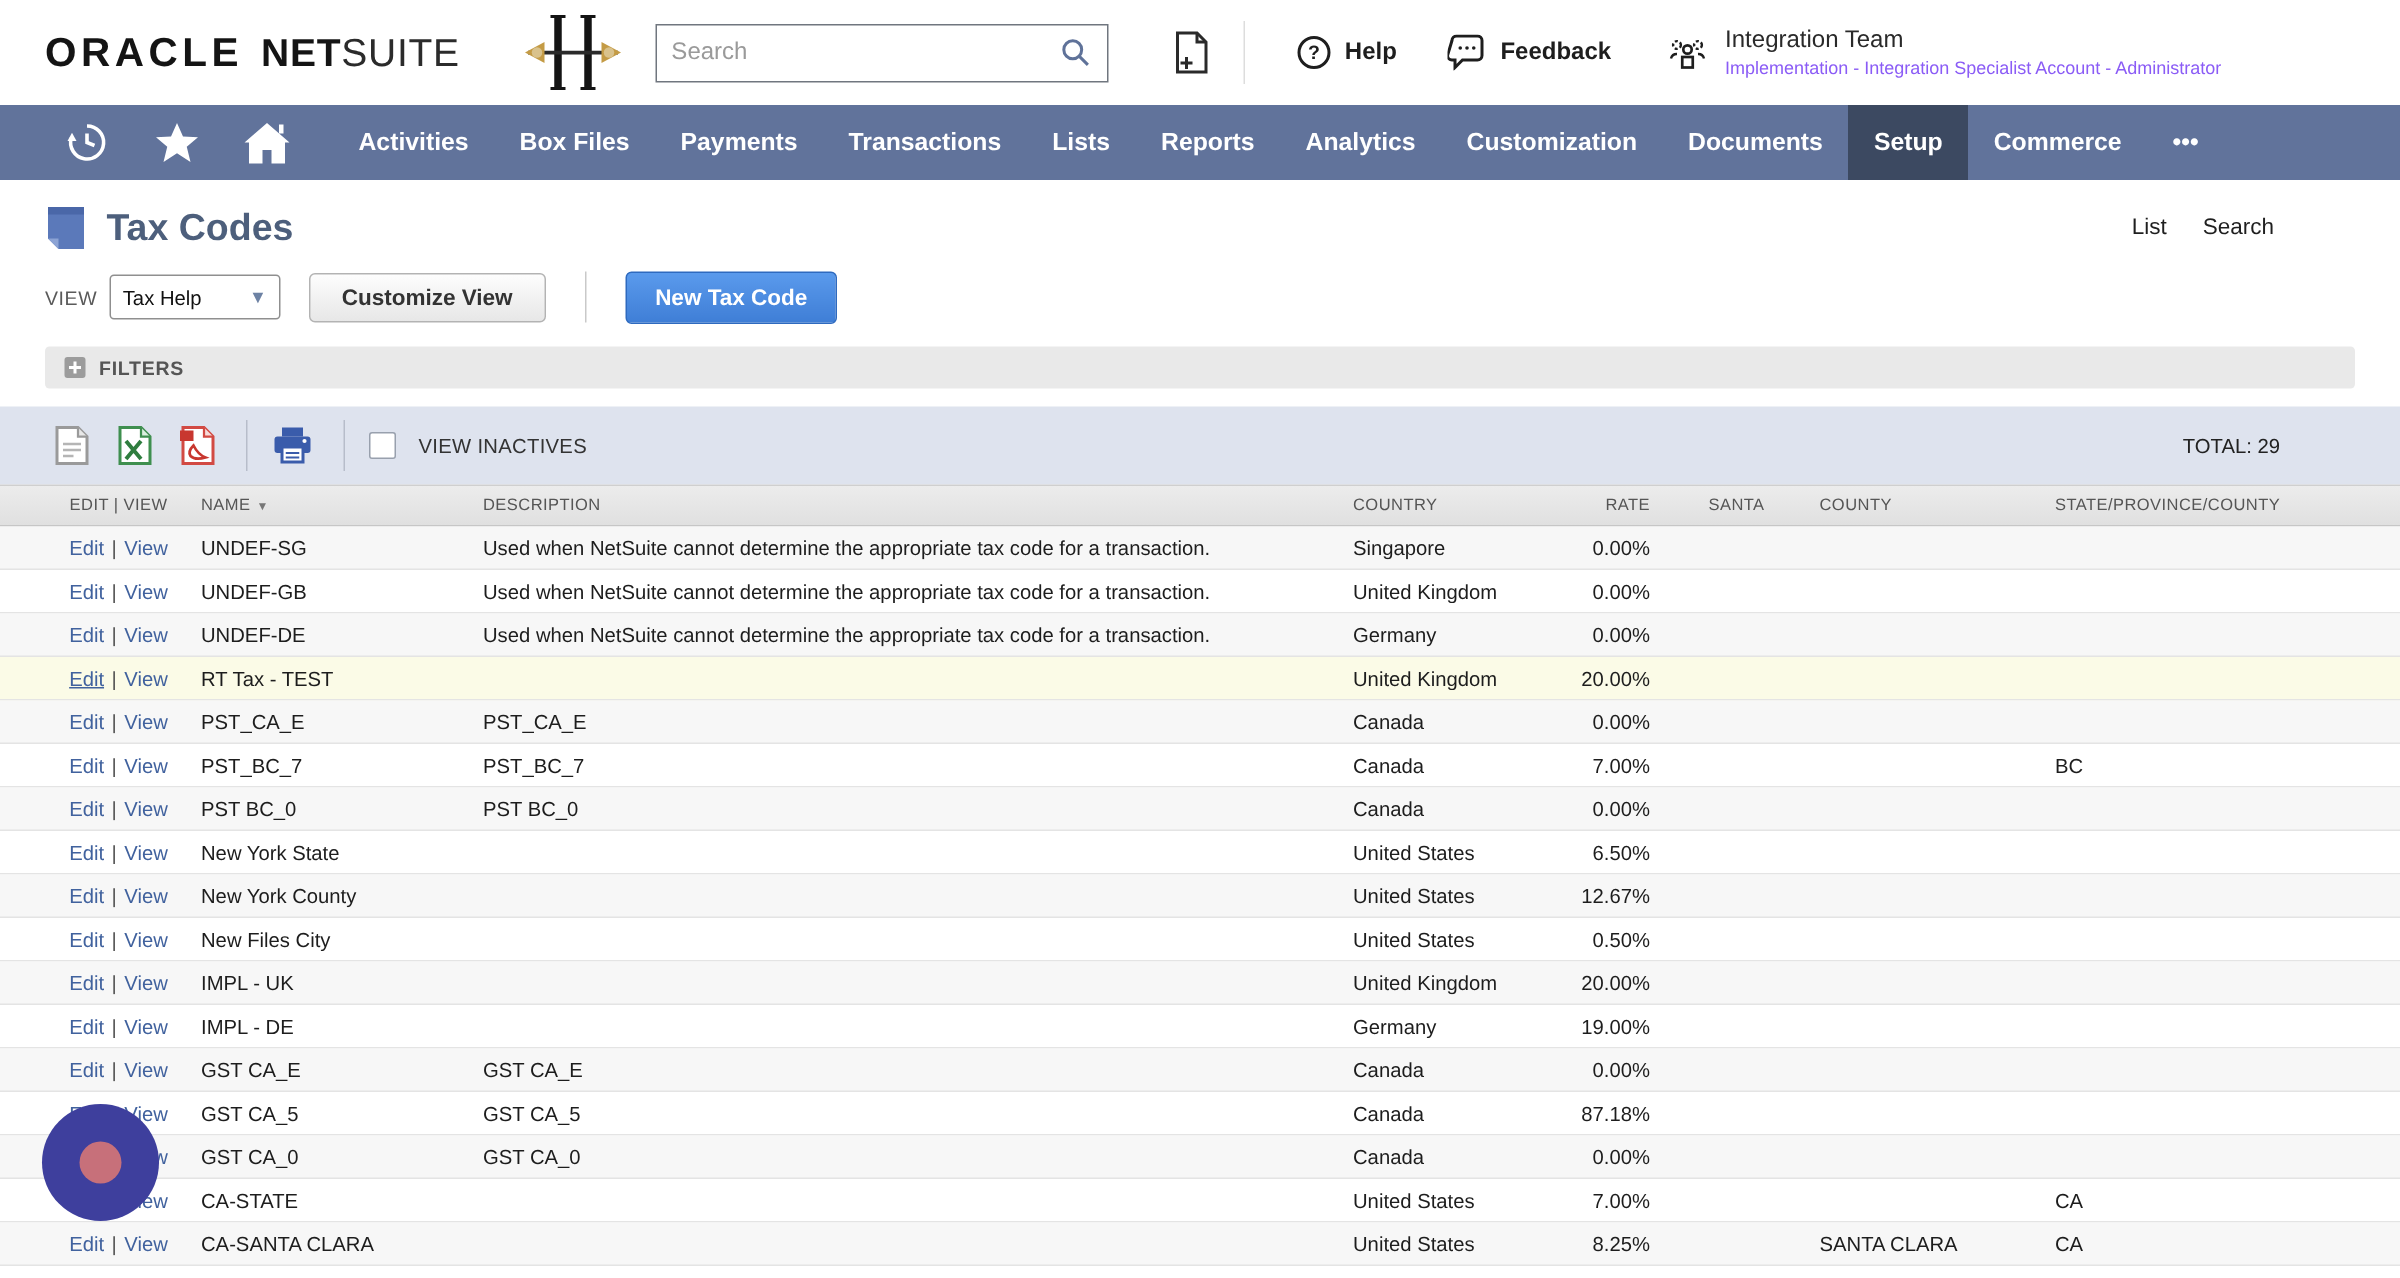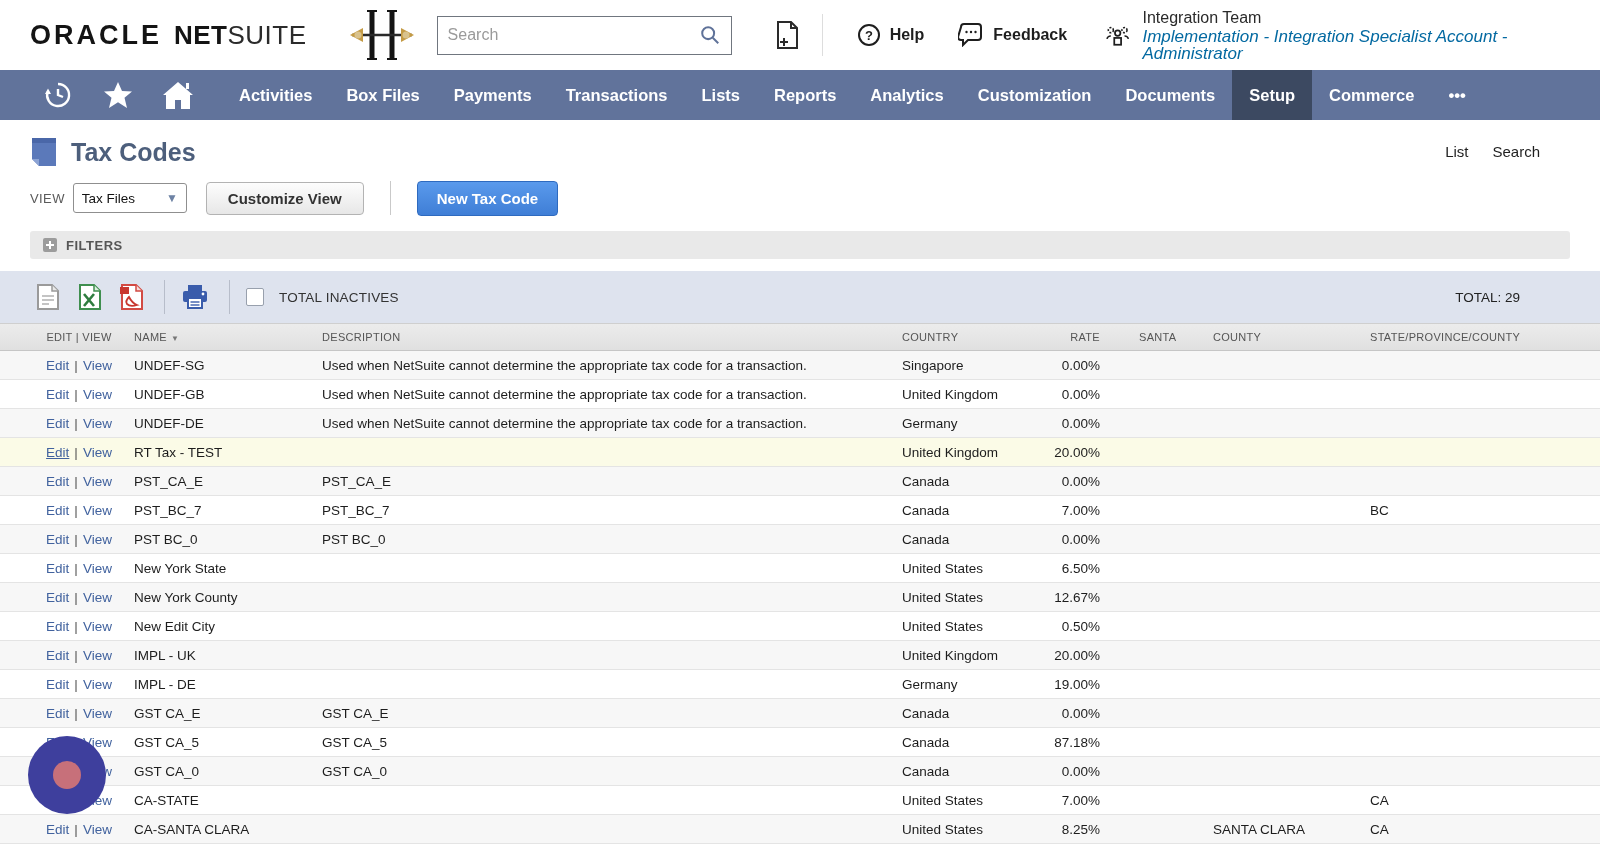--- a/index.html
+++ b/index.html
@@ -19,33 +19,33 @@
   .searchbox { margin-left:22px; width:302px; height:39px; border:1px solid #70767f; background:#fff;
     display:flex; align-items:center; padding:0 10px 0 8px; }
   .searchbox input { border:none; outline:none; flex:1; font-size:16px; font-family:"Liberation Sans",sans-serif; color:#333; }
   .searchbox input::placeholder { color:#9a9a9a; }
   .hdr-iconbtn { margin-left:42px; display:flex; align-items:center; cursor:pointer; }
   .hdr-divider { width:1px; height:42px; background:#ddd; margin-left:22px; }
   .hdr-item { display:flex; align-items:center; gap:9px; margin-left:34px; cursor:pointer; }
   .hdr-item .lbl { font-size:16px; font-weight:bold; color:#1e1e1e; }
   .account { display:flex; align-items:center; gap:12px; margin-left:38px; cursor:pointer; }
   .account .team { font-size:16px; color:#2a2a2a; line-height:20px; }
-  .account .detail { font-size:17px; color:#0369a1; line-height:17px;font-style:italic; }
+  .account .detail { font-size:12px; color:#8b5cf6; line-height:17px; }
 
   
   .nav { height:50px; background:#61739b; display:flex; align-items:stretch; color:#fff; }
   .nav-iconbtn { width:60px; display:flex; align-items:center; justify-content:center; cursor:pointer; }
   .nav-menu { display:flex; align-items:stretch; margin-left:14px; }
   .nav-item { padding:0 17px; line-height:50px; font-size:16.5px; font-weight:bold; cursor:pointer; white-space:nowrap; }
   .nav-item.active { background:#3c4961; }
 
   
   .title-row { display:flex; align-items:center; margin:13px 0 0 30px; height:38px; position:relative; }
   .page-title { font-size:25px; font-weight:bold; color:#4d5f7c; margin-left:13px; }
-  .page-links { position:absolute; right:60px; top:10px; display:flex; gap:24px; }
+  .page-links { position:absolute; right:84px; top:10px; display:flex; gap:24px; }
   .page-links span { font-size:15px; color:#1f1f1f; cursor:pointer; }
 
   
   .controls-row { margin:9px 0 0 30px; display:flex; align-items:center; height:36px; }
   .view-label { font-size:13px; color:#5a5a5a; letter-spacing:0.4px; }
   .view-select { margin-left:8px; width:114px; height:30px; border:1px solid #8f8f8f; border-radius:3px;
     background:#fff; display:flex; align-items:center; padding:0 8px; cursor:pointer; }
   .view-select .val { font-size:13.5px; color:#111; }
   .view-select .tri { margin-left:auto; font-size:12px; color:#6d82a4; }
   .btn-secondary { margin-left:19px; padding:7px 21px; font-size:15px; font-weight:bold; color:#333;
@@ -217,21 +217,21 @@
   <span class="page-title">Tax Codes</span>
   <div class="page-links">
       <span>List</span>
       <span>Search</span>
     </div>
 </div>
 
 <div class="controls-row">
   <span class="view-label">VIEW</span>
   <div class="view-select">
-    <span class="val">Tax Files</span>
+    <span class="val">Tax Help</span>
     <span class="tri">▼</span>
   </div>
   <button class="btn-secondary">Customize View</button>
   <div class="vsep"></div>
   <button class="btn-primary">New Tax Code</button>
 </div>
 
 <div class="filters-bar">
   <span class="plus-icon"></span>
   <span class="filters-label">FILTERS</span>
@@ -272,21 +272,21 @@
       <circle cx="22" cy="10" r="1.4" fill="#fff"></circle>
       <rect x="7" y="14" width="14" height="10" fill="#fff" stroke="#3a5cab" stroke-width="2"></rect>
       <g stroke="#3a5cab" stroke-width="1.4">
           <line x1="9.5" y1="18" x2="18.5" y2="18"></line>
           <line x1="9.5" y1="21" x2="18.5" y2="21"></line>
         </g>
     </svg>
   </span>
   <span class="tb-sep"></span>
   <span class="checkbox"></span>
-  <span class="show-inactives">TOTAL INACTIVES</span>
+  <span class="show-inactives">VIEW INACTIVES</span>
   <span class="total">TOTAL: 29</span>
 </div>
 
 <div class="grid thead">
   <div class="hcell c-actions">EDIT | VIEW</div>
   <div class="hcell c-name"><span>NAME</span><span class="sort-tri">▼</span></div>
   <div class="hcell c-desc">DESCRIPTION</div>
   <div class="hcell c-country">COUNTRY</div>
   <div class="hcell c-rate">RATE</div>
   <div class="hcell c-city">SANTA</div>
@@ -379,21 +379,21 @@
       <div class="cell c-name">New York County</div>
       <div class="cell c-desc"></div>
       <div class="cell c-country">United States</div>
       <div class="cell c-rate">12.67%</div>
       <div class="cell c-city"></div>
       <div class="cell c-county"></div>
       <div class="cell c-state"></div>
     </div>
     <div class="grid trow">
       <div class="cell c-actions"><a class="lnk">Edit</a><span class="sep">|</span><a class="lnk">View</a></div>
-      <div class="cell c-name">New Edit City</div>
+      <div class="cell c-name">New Files City</div>
       <div class="cell c-desc"></div>
       <div class="cell c-country">United States</div>
       <div class="cell c-rate">0.50%</div>
       <div class="cell c-city"></div>
       <div class="cell c-county"></div>
       <div class="cell c-state"></div>
     </div>
     <div class="grid trow odd">
       <div class="cell c-actions"><a class="lnk">Edit</a><span class="sep">|</span><a class="lnk">View</a></div>
       <div class="cell c-name">IMPL - UK</div>

